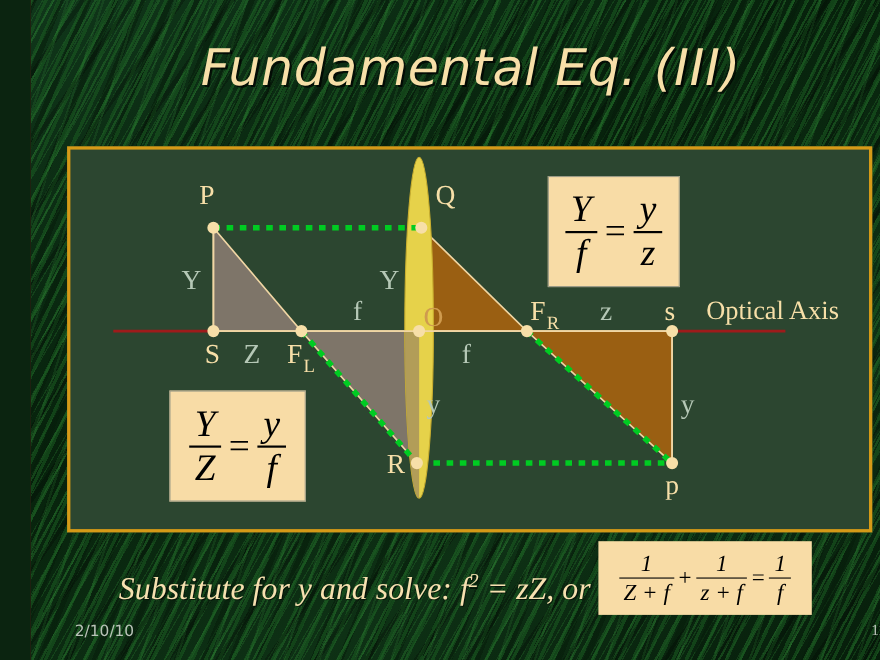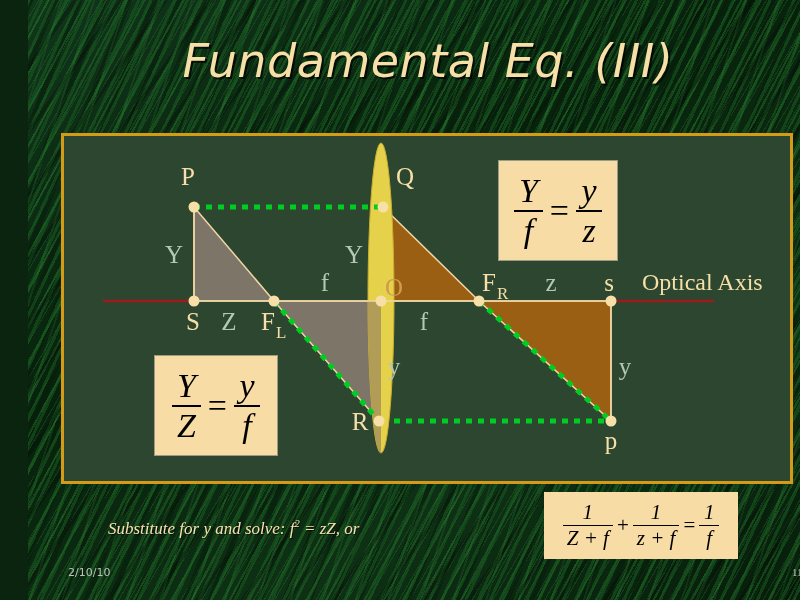--- a/index.html
+++ b/index.html
@@ -126,32 +126,32 @@
   #eq-box-3 .frac .bar { height: 1.5px; min-width: 20px; }
   #eq-box-3 .op { padding: 0 4px; }
 
   
   #substitute-line {
     position: absolute;
     left: 80px;
     top: 518px;
     font-family: "Liberation Serif", serif;
     font-style: italic;
-    font-size: 17px;
+    font-size: 29px;
     color: #f7e1b0;
     text-shadow: 1px 1px 0 rgba(0,0,0,0.55);
     white-space: nowrap;
   }
   #substitute-line sup { font-size: 0.62em; vertical-align: super; }
 
   
   .footer-text {
     position: absolute;
     font-family: "DejaVu Sans", sans-serif;
-    font-size: 11px;
+    font-size: 14px;
     color: #b9c3b8;
     white-space: nowrap;
   }
   #footer-date { left: 40px; top: 566px; }
   #footer-center { left: 178px; top: 566px; }
   #footer-page { left: 764px; top: 566px; font-family: Liberation Serif, serif; }
 </style>
 </head>
 <body>
 

